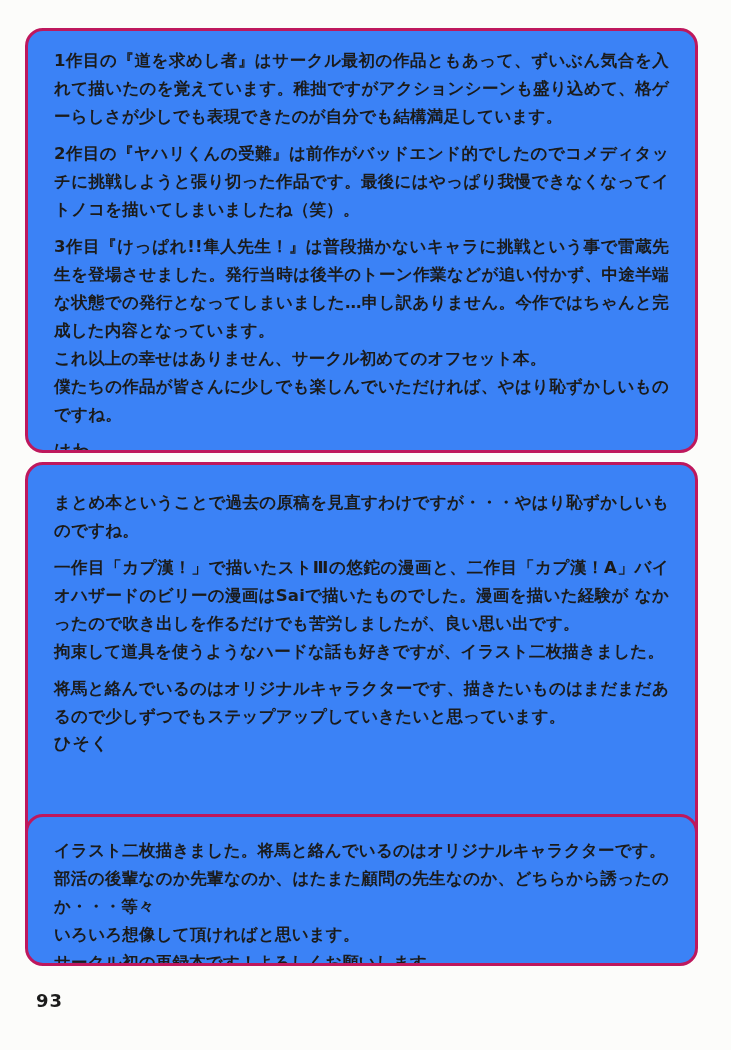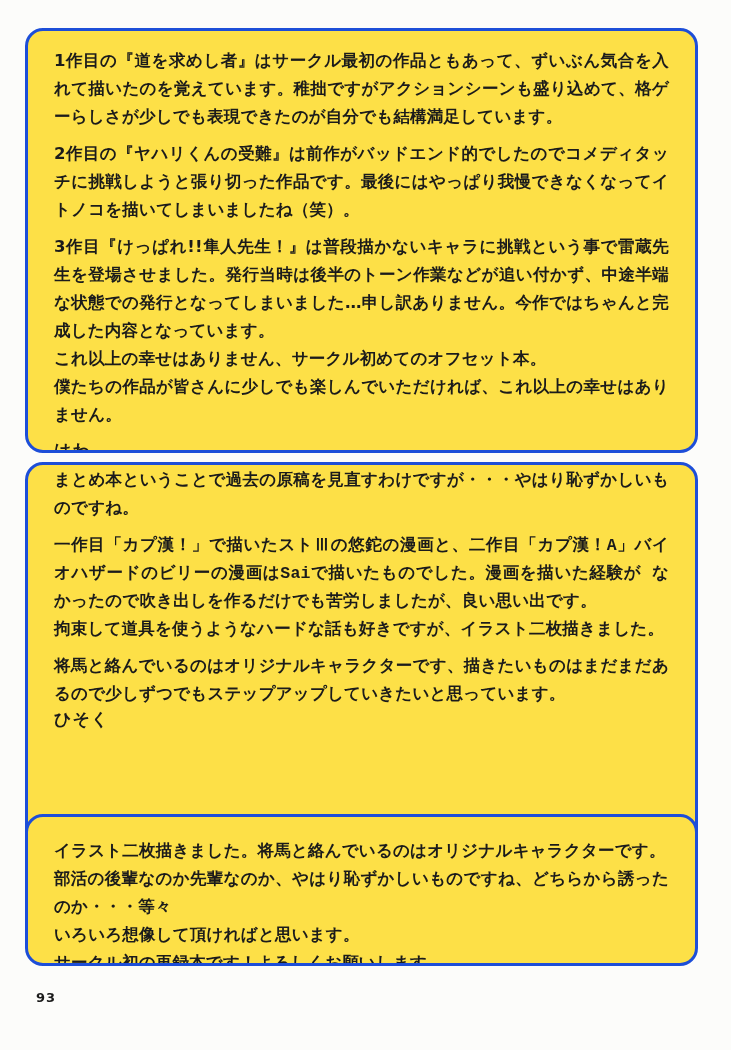--- a/index.html
+++ b/index.html
@@ -9,29 +9,29 @@
     font-family:"DejaVu Sans","Liberation Sans",sans-serif;
     color:#1b1b1b;
     position:relative;
     overflow:hidden;
     -webkit-font-smoothing:antialiased;
   }
   .box{
     position:absolute;
     left:25px;
     width:673px;
-    border:3px solid #1d4ed8;
+    border:3px solid #be185d;
     border-radius:18px;
-    background:#fde047;
+    background:#3b82f6;
     box-sizing:border-box;
     padding:0 26px;
     overflow:hidden;
   }
   .box1{top:28px;height:425px;padding-top:16px;}
-  .box2{top:462px;height:396px;padding-top:2px;font-family:Liberation Mono, monospace;}
+  .box2{top:462px;height:396px;padding-top:24px;}
   .box3{top:814px;height:152px;padding-top:20px;}
   .para, .line{
     font-size:16.5px;
     line-height:28px;
     font-weight:600;
     letter-spacing:0.2px;
     margin:0;
     text-align:justify;
   }
   .para{margin-bottom:9px;}
@@ -40,55 +40,55 @@
   .author{
     font-size:17px;
     line-height:24px;
     font-weight:bold;
     letter-spacing:1px;
   }
   .page-number{
     position:absolute;
     left:36px;
     top:990px;
-    font-size:13px;
+    font-size:18px;
     font-weight:bold;
     letter-spacing:1px;
     text-align:center;
   }
 </style>
 </head>
 <body>
 
 <section class="box box1">
   <p class="para">1作目の『道を求めし者』はサークル最初の作品ともあって、ずいぶん気合を入れて描いたのを覚えています。稚拙ですがアクションシーンも盛り込めて、格ゲーらしさが少しでも表現できたのが自分でも結構満足しています。</p>
   <p class="para">2作目の『ヤハリくんの受難』は前作がバッドエンド的でしたのでコメディタッチに挑戦しようと張り切った作品です。最後にはやっぱり我慢できなくなってイトノコを描いてしまいましたね（笑）。</p>
   <p class="para">3作目『けっぱれ!!隼人先生！』は普段描かないキャラに挑戦という事で雷蔵先生を登場させました。発行当時は後半のトーン作業などが追い付かず、中途半端な状態での発行となってしまいました…申し訳ありません。今作ではちゃんと完成した内容となっています。</p>
   <div class="para-group">
     <div class="line">これ以上の幸せはありません、サークル初めてのオフセット本。</div>
-    <div class="line">僕たちの作品が皆さんに少しでも楽しんでいただければ、これ以上の幸せはありません。</div>
+    <div class="line">僕たちの作品が皆さんに少しでも楽しんでいただければ、やはり恥ずかしいものですね。</div>
   </div>
   <div class="author">はわ</div>
 
 </section>
 
 <section class="box box2">
   <p class="para">まとめ本ということで過去の原稿を見直すわけですが・・・やはり恥ずかしいものですね。</p>
   <div class="para-group">
     <div class="line">一作目「カプ漢！」で描いたストⅢの悠鉈の漫画と、二作目「カプ漢！A」バイオハザードのビリーの漫画はSaiで描いたものでした。漫画を描いた経験が なかったので吹き出しを作るだけでも苦労しましたが、良い思い出です。</div>
     <div class="line">拘束して道具を使うようなハードな話も好きですが、イラスト二枚描きました。</div>
   </div>
   <p class="para">将馬と絡んでいるのはオリジナルキャラクターです、描きたいものはまだまだあるので少しずつでもステップアップしていきたいと思っています。</p>
   <div class="author">ひそく</div>
 
 </section>
 
 <section class="box box3">
   <div class="para-group">
     <div class="line">イラスト二枚描きました。将馬と絡んでいるのはオリジナルキャラクターです。</div>
-    <div class="line">部活の後輩なのか先輩なのか、やはり恥ずかしいものですね、どちらから誘ったのか・・・等々</div>
+    <div class="line">部活の後輩なのか先輩なのか、はたまた顧問の先生なのか、どちらから誘ったのか・・・等々</div>
     <div class="line">いろいろ想像して頂ければと思います。</div>
     <div class="line">サークル初の再録本です！よろしくお願いします。</div>
   </div>
 
 </section>
 
 <div class="page-number">93</div>
 
 </body></html>

